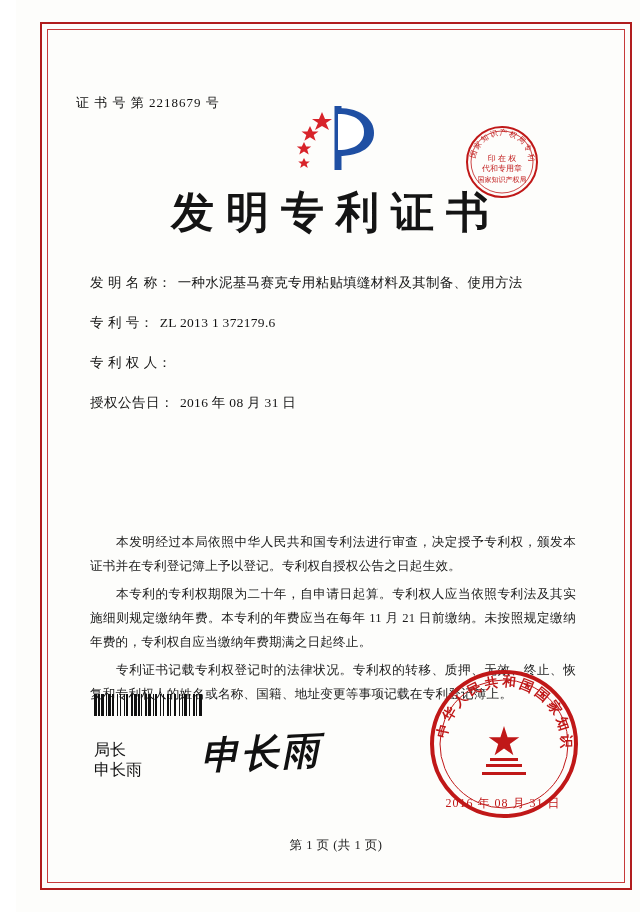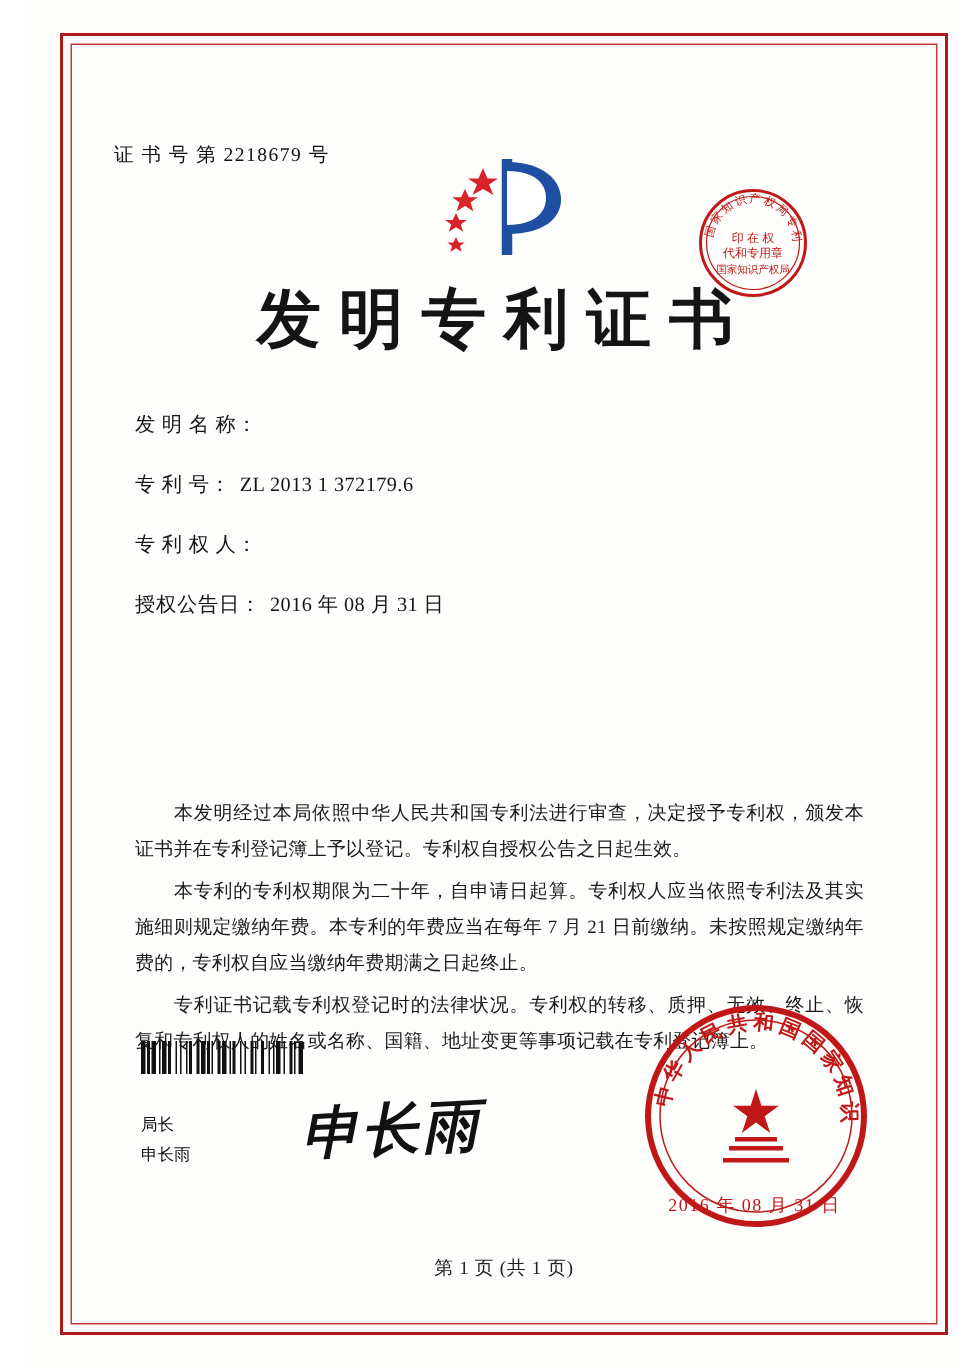--- a/index.html
+++ b/index.html
@@ -132,21 +132,21 @@
   .barcode i {
     display: block;
     background: #111;
     height: 100%;
   }
 
   .signature-block {
     position: absolute;
     left: 78px;
     top: 740px;
-    font-size: 11px;
+    font-size: 16px;
     line-height: 20px;
     color: #111;
   }
 
   .handwriting {
     position: absolute;
     left: 185px;
     top: 728px;
     font-size: 38px;
     font-family: "Liberation Serif", "DejaVu Serif", serif;
@@ -218,37 +218,38 @@
       <polygon points="28,42 30.2,46.6 35.2,46.6 31.2,49.6 32.7,54.5 28,51.5 23.3,54.5 24.8,49.6 20.8,46.6 25.8,46.6" fill="#d8232a"></polygon>
       <polygon points="28,58 29.8,61.6 33.8,61.6 30.6,64 31.8,67.9 28,65.5 24.2,67.9 25.4,64 22.2,61.6 26.2,61.6" fill="#d8232a"></polygon>
     </svg>
   </div>
 
   <div class="title">发明专利证书</div>
 
   <div class="fields">
     <div class="field">
       <span class="label">发 明 名 称：</span>
+      <span class="value">一种水泥基马赛克专用粘贴填缝材料及其制备、使用方法</span>
     </div>
     <div class="field">
       <span class="label">专 利 号：</span>
       <span class="value">ZL 2013 1 372179.6</span>
     </div>
     <div class="field">
       <span class="label">专 利 权 人：</span>
     </div>
     <div class="field">
       <span class="label">授权公告日：</span>
       <span class="value">2016 年 08 月 31 日</span>
     </div>
   </div>
 
   <div class="body-text">
     <p>本发明经过本局依照中华人民共和国专利法进行审查，决定授予专利权，颁发本证书并在专利登记簿上予以登记。专利权自授权公告之日起生效。</p>
-    <p>本专利的专利权期限为二十年，自申请日起算。专利权人应当依照专利法及其实施细则规定缴纳年费。本专利的年费应当在每年 7 月 21 日前缴纳。未按照规定缴纳年费的，专利权自应当缴纳年费期满之日起终止。</p>
+    <p>本专利的专利权期限为二十年，自申请日起算。专利权人应当依照专利法及其实施细则规定缴纳年费。本专利的年费应当在每年 11 月 21 日前缴纳。未按照规定缴纳年费的，专利权自应当缴纳年费期满之日起终止。</p>
     <p>专利证书记载专利权登记时的法律状况。专利权的转移、质押、无效、终止、恢复和专利权人的姓名或名称、国籍、地址变更等事项记载在专利登记簿上。</p>
   </div>
 
   <div class="barcode" id="barcode">
       <i style="width:3px;"></i>
       <i style="width:1px;background:transparent;"></i>
       <i style="width:2px;"></i>
       <i style="width:1px;background:transparent;"></i>
       <i style="width:3px;"></i>
       <i style="width:2px;background:transparent;"></i>

